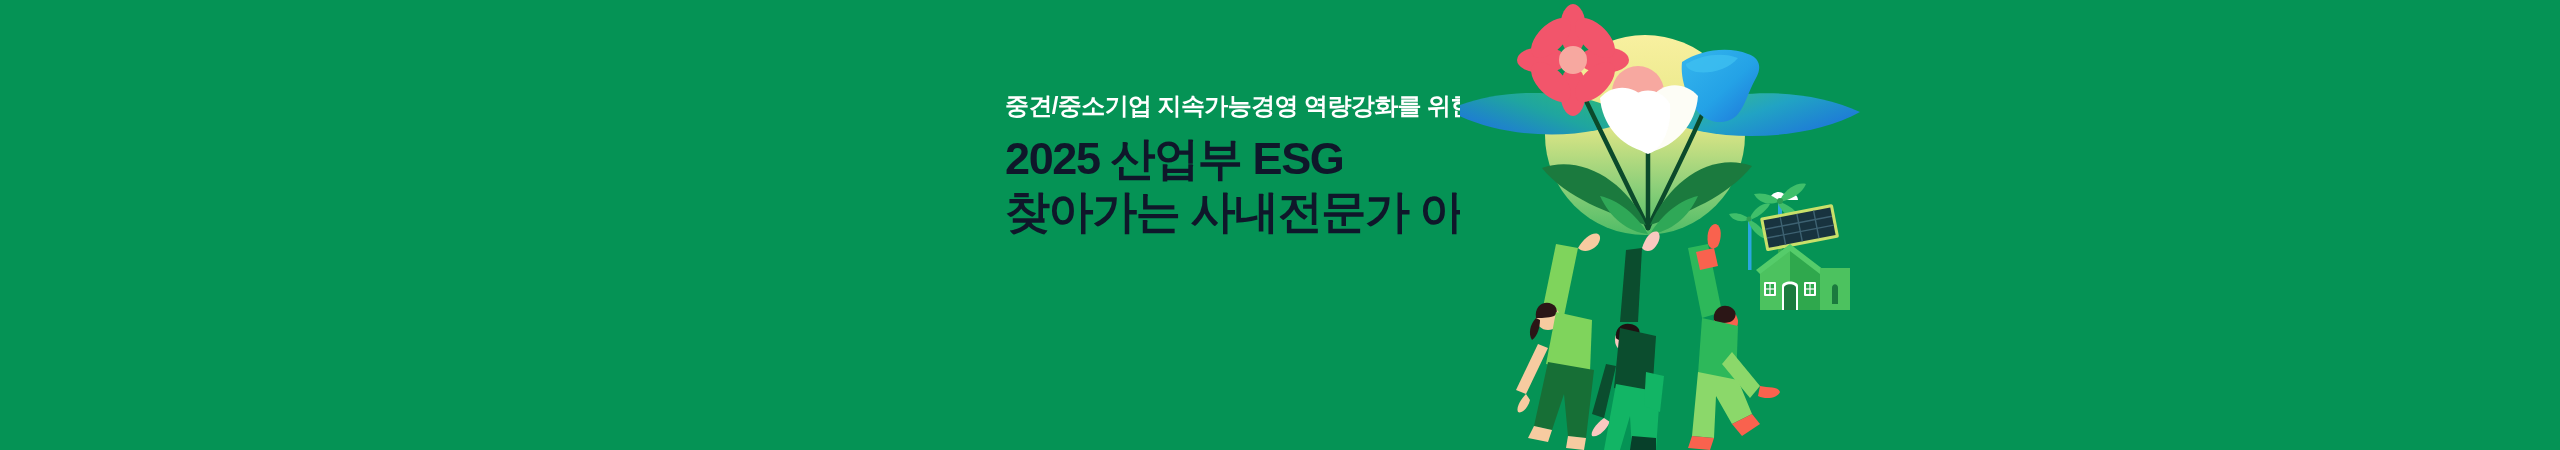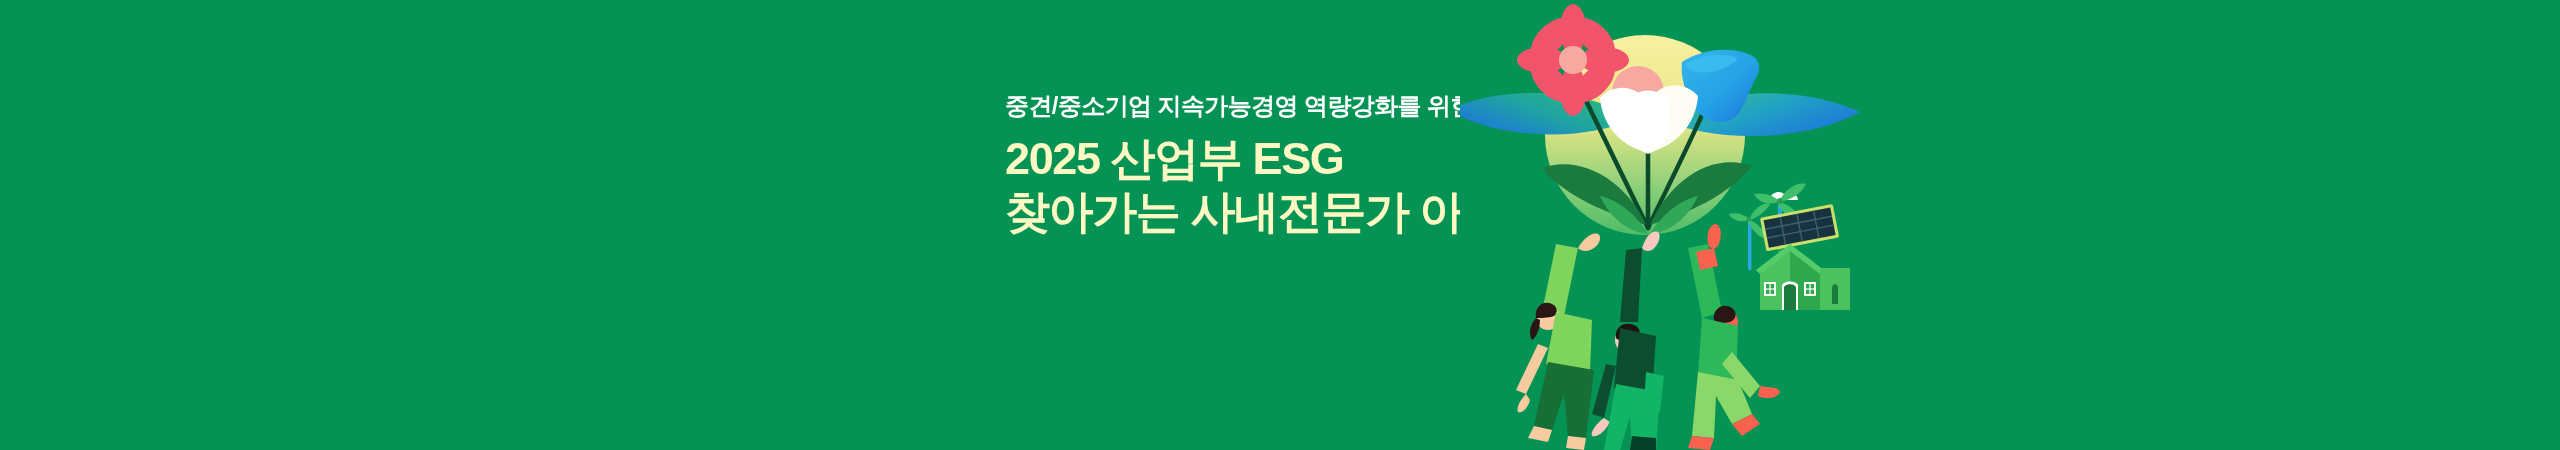--- a/index.html
+++ b/index.html
@@ -25,21 +25,21 @@
   #eyebrow {
     color:#ffffff;
     font-size:24px;
     font-weight:700;
     letter-spacing:-0.6px;
     line-height:1.2;
     white-space:nowrap;
   }
   #headline {
     margin-top:11px;
-    color:#fef9c3;
+    color:#0f172a;
     font-size:45px;
     font-weight:700;
     letter-spacing:-1.4px;
     line-height:1.18;
     white-space:nowrap;
   }
   #headline .ln { display:block; }
 
   
   #illustration {

